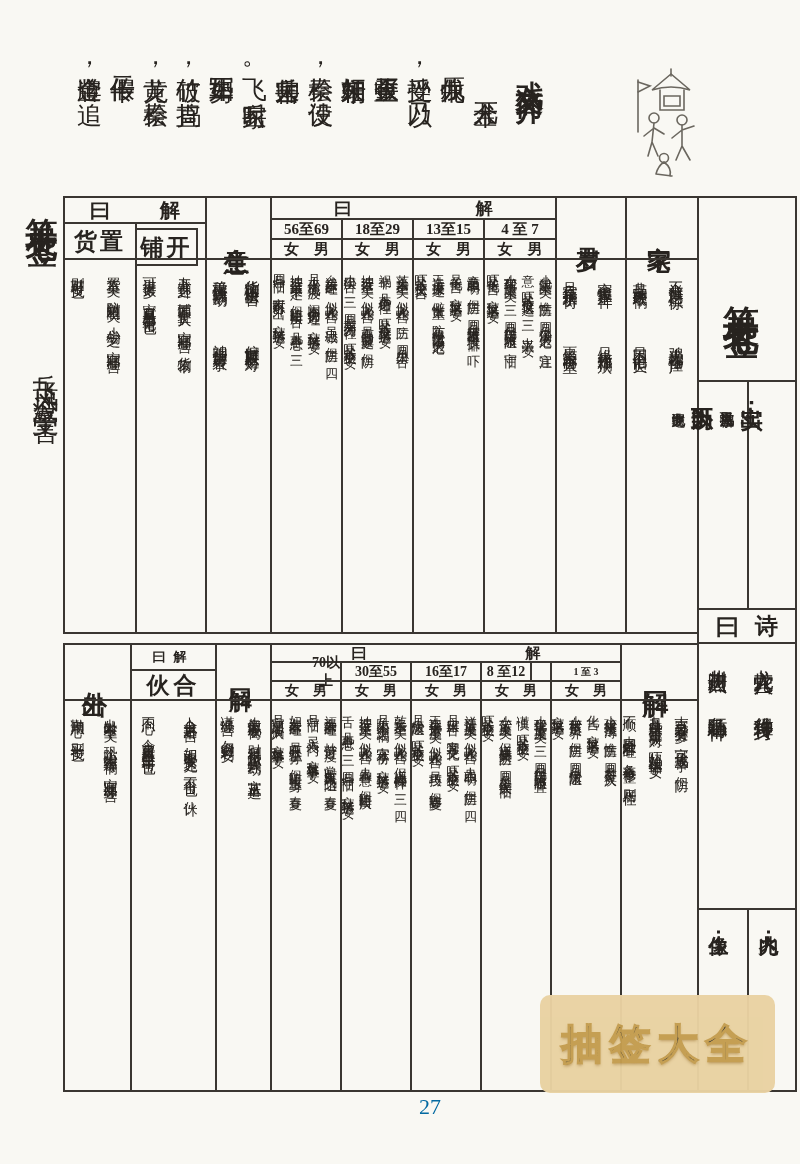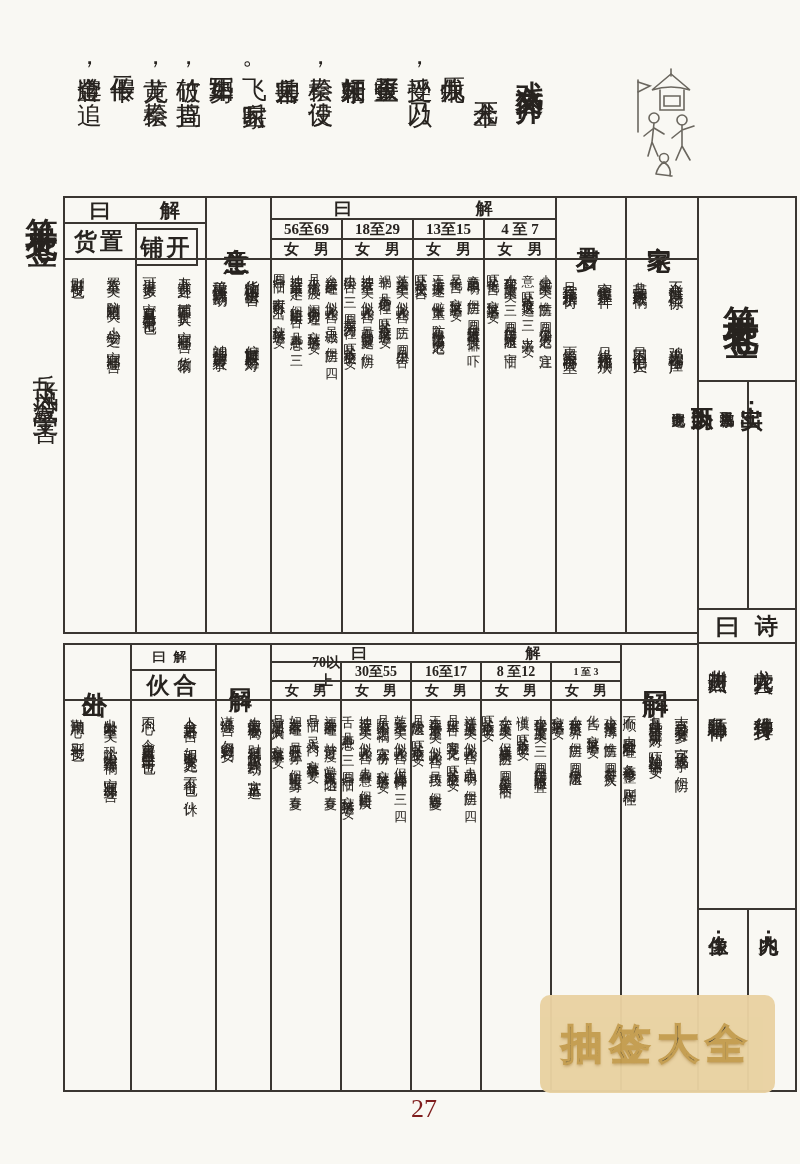--- a/index.html
+++ b/index.html
@@ -165,21 +165,21 @@
 谨慎经营　勿贪财利安</div>
 
   <div class="abs bx spread" style="left:270px;top:643px;width:352px;height:20px;font-size:15px;">
     <span>曰</span>
     <span>解</span>
   </div>
 
   <div class="abs bx agehdr hcenter" style="left:270px;top:661px;width:72px;height:21px;font-size:14px;padding-left:40px;">70以上</div>
   <div class="abs bx agehdr hcenter" style="left:340px;top:661px;width:72px;height:21px;font-size:14px;">30至55</div>
   <div class="abs bx agehdr hcenter" style="left:410px;top:661px;width:72px;height:21px;font-size:14px;">16至17</div>
-  <div class="abs bx agehdr hcenter" style="left:480px;top:661px;width:72px;height:21px;font-size:14px;">8 至12</div>
+  <div class="abs bx agehdr hcenter" style="left:480px;top:661px;width:52px;height:21px;font-size:14px;">8 至12</div>
   <div class="abs bx agehdr hcenter" style="left:550px;top:661px;width:72px;height:21px;font-size:10px;text-align:right;">1 至 3</div>
 
   <div class="abs bx agehdr hcenter" style="left:270px;top:680px;width:72px;height:21px;font-size:14px;">女　男</div>
   <div class="abs bx agehdr hcenter" style="left:340px;top:680px;width:72px;height:21px;font-size:14px;">女　男</div>
   <div class="abs bx agehdr hcenter" style="left:410px;top:680px;width:72px;height:21px;font-size:14px;">女　男</div>
   <div class="abs bx agehdr hcenter" style="left:480px;top:680px;width:72px;height:21px;font-size:14px;">女　男</div>
   <div class="abs bx agehdr hcenter" style="left:550px;top:680px;width:72px;height:21px;font-size:14px;">女　男</div>
 
   <div class="abs bx v cell" style="left:270px;top:699px;width:72px;height:393px;font-size:13px;line-height:17.5px;padding:4px 1px;">福造老运不旺　抄劳过度　常时灾疾风气之阻　春夏
 月守旧　忌入丧门　交秋各事平安
@@ -204,15 +204,15 @@
 
   <div class="abs bx v hd" style="left:620px;top:643px;width:79px;height:58px;font-size:26px;text-align:center;padding-right:24px;">解曰</div>
   <div class="abs bx v cell" style="left:620px;top:699px;width:79px;height:393px;font-size:14px;line-height:26px;padding:4px 3px;">吉宅之卦签文有梦　字可化成喜字　但防
 九月疾难口舌是非失财　吓妈祖保佑平安
 不顺　内是灶君不旺　备事修整　则居住</div>
 
   <div id="watermark" class="abs" style="left:540px;top:995px;width:235px;height:98px;">
     <span>抽签大全</span>
   </div>
 
-  <div class="abs" style="left:57px;top:1094px;width:734px;height:34px;text-align:center;font-size:26px;color:#7f1d1d;">27</div>
+  <div class="abs" style="left:63px;top:1094px;width:734px;height:34px;text-align:center;font-size:22px;color:#0369a1;">27</div>
 
 </div>
 
 </body></html>

